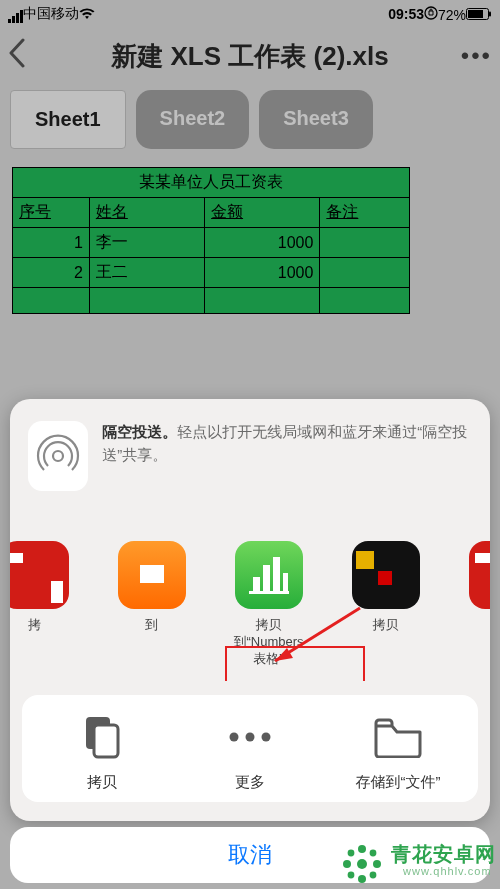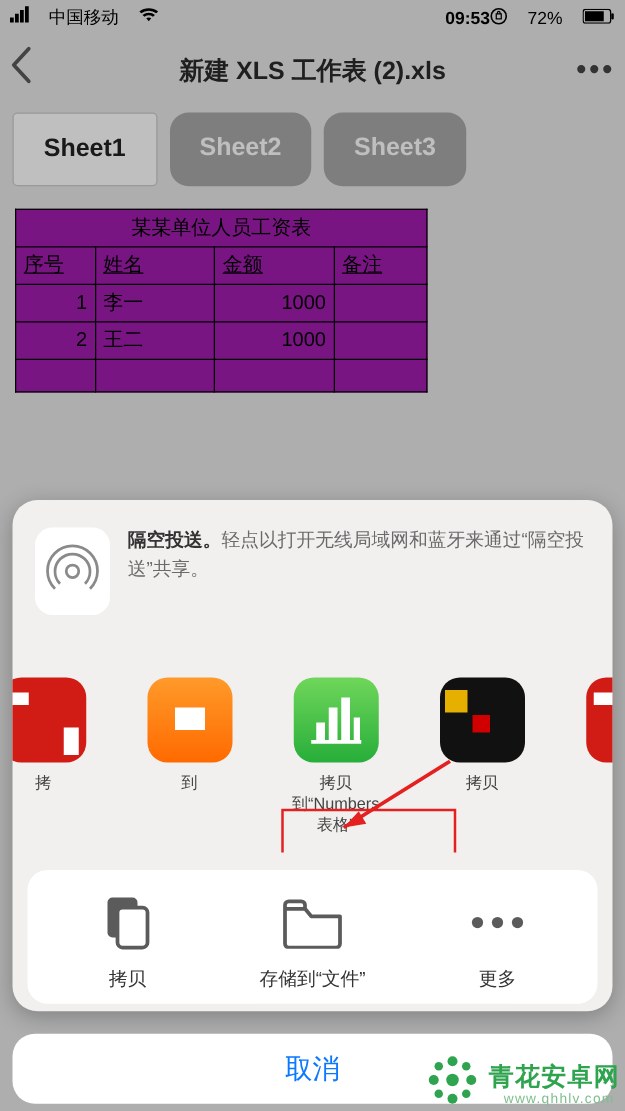--- a/index.html
+++ b/index.html
@@ -1,43 +1,43 @@
 <!DOCTYPE html>
 <html><head>
 <meta charset="utf-8">
 <style>
   * { box-sizing: border-box; margin: 0; padding: 0; }
   html, body { width: 500px; height: 889px; font-family: -apple-system, "Helvetica Neue", Arial, sans-serif; background: #e8e8e8; overflow: hidden; position: relative; }
   .statusbar { height: 28px; display: flex; align-items: center; justify-content: space-between; padding: 0 8px; font-size: 14px; font-weight: 500; color: #000; background: #e8e8e8; }
-  .sb-left, .sb-right { display: flex; align-items: flex-start; gap: 16px; }
+  .sb-left, .sb-right { display: flex; align-items: flex-end; gap: 0; }
   .sb-center { flex:1; text-align:right; font-weight:600; }
   .bars { display:inline-flex; align-items:flex-end; gap:1px; }
   .bars span { width:3px; background:#000; display:inline-block; }
   .bars span:nth-child(1){height:4px}.bars span:nth-child(2){height:7px}.bars span:nth-child(3){height:10px}.bars span:nth-child(4){height:13px}
 
   .header { height: 56px; display:flex; align-items:center; padding: 0 8px; background:#e8e8e8; }
   .back { font-size: 34px; color:#5a5a5a; width:40px; }
-  .title { flex:1; text-align:center; font-size:20px; font-weight:600; color:#2a2a2a; }
+  .title { flex:1; text-align:center; font-size:26px; font-weight:600; color:#2a2a2a; }
   .more { width:40px; text-align:right; font-size:24px; color:#444; letter-spacing:2px; }
 
   .tabs { display:flex; gap:10px; padding: 6px 10px; }
   .tab { flex:0 0 auto; padding:17px 24px; font-size:20px; font-weight:600; border-radius:4px; }
   .tab.active { background:#fff; color:#222; border:1px solid #ccc; }
   .tab.inactive { background:#a9a9a9; color:#fff;border-radius:15px; }
 
   .sheet-area { margin:12px; }
-  table.sheet { border-collapse: collapse; width: 330px; background:#a21caf; }
+  table.sheet { border-collapse: collapse; width: 398px; background:#22c55e; }
   table.sheet td, table.sheet th { border:1px solid #000; padding:4px 6px; font-size:16px; height:26px; }
   .sheet-title { text-align:center; font-weight:500; }
   .colh { font-weight:400;text-decoration:underline; }
   .num { text-align:right; }
 
   .dim { position:absolute; inset:0; background:rgba(0,0,0,0.25); }
 
-  .share-sheet { position:absolute; left:10px; right:10px; bottom:80px; border-radius:20px; background:#f2f0ef; box-shadow:0 4px 18px rgba(0,0,0,.25); padding-bottom:6px; }
+  .share-sheet { position:absolute; left:10px; right:10px; bottom:68px; border-radius:20px; background:#f2f0ef; box-shadow:0 4px 18px rgba(0,0,0,.25); padding-bottom:19px; }
   .airdrop-row { display:flex; gap:14px; padding:22px 18px 20px 18px; align-items:flex-start; }
   .airdrop-icon { width:70px; height:70px; border-radius:14px; background:#fff; display:flex; align-items:center; justify-content:center; }
   .airdrop-text { font-size:15px; line-height:1.5; color:#6a6a6a; }
   .airdrop-text b { color:#333; font-weight:600; }
 
   .apps-row { display:flex; gap:32px; padding:30px 10px 10px 10px; overflow:hidden; position:relative; height:170px; align-items:flex-start; }
   .app { width:85px; display:flex; flex-direction:column; align-items:center; gap:8px; flex:0 0 auto; }
   .app .icon { width:68px; height:68px; border-radius:16px; display:flex; align-items:center; justify-content:center; }
   .app .label { font-size:13px; text-align:center; color:#444; line-height:1.3; height:32px; }
   .app.partial-left { margin-left:-28px; }
@@ -57,21 +57,21 @@
   .highlight-box { position:absolute; border:2px solid #e42020; width:140px; height:180px; left:215px; top:135px; pointer-events:none; }
   .arrow { position:absolute; left:255px; top:95px; pointer-events:none; }
 
   .actions-card { margin:14px 12px 0 12px; background:#fff; border-radius:16px; padding:16px 6px 10px 6px; display:flex; }
   .action { flex:1; display:flex; flex-direction:column; align-items:center; gap:10px; }
   .action .ai { width:66px; height:52px; display:flex; align-items:center; justify-content:center; }
   .action .al { font-size:15px; color:#333; }
 
   .cancel-btn { position:absolute; left:10px; right:10px; bottom:6px; height:56px; background:#fff; border-radius:18px; display:flex; align-items:center; justify-content:center; font-size:22px; color:#0b78ff; font-weight:500; }
 
-  .watermark { position:absolute; right:4px; bottom:4px; display:flex; align-items:flex-end; gap:8px; z-index:50; }
+  .watermark { position:absolute; right:4px; bottom:4px; display:flex; align-items:flex-start; gap:8px; z-index:50; }
   .wm-logo { width:42px; height:42px; }
   .wm-text { display:flex; flex-direction:column; line-height:1.1; }
   .wm-text .l1 { font-size:20px; font-weight:700; color:#2ea44f; letter-spacing:1px; }
   .wm-text .l2 { font-size:11px; color:#7fbf8e; letter-spacing:1px;margin-left:12px; }
 </style>
 </head>
 <body>
 
 <div class="statusbar">
   <div class="sb-left">
@@ -217,35 +217,35 @@
       <div class="ai">
         <svg width="44" height="48" viewBox="0 0 44 48">
             <rect x="6" y="4" width="24" height="32" rx="4" fill="#5b5b5b"></rect>
             <rect x="14" y="12" width="24" height="32" rx="4" fill="#fff" stroke="#5b5b5b" stroke-width="3"></rect>
           </svg>
       </div>
       <div class="al">拷贝</div>
     </div>
     <div class="action">
       <div class="ai">
-        <svg width="52" height="42" viewBox="0 0 52 42">
-            <path d="M4 10 h16 l5 6 h23 v22 a3 3 0 0 1 -3 3 h-38 a3 3 0 0 1 -3 -3 z M4 10 v-3 a3 3 0 0 1 3 -3 h10 a3 3 0 0 1 3 3 v3" fill="none" stroke="#5b5b5b" stroke-width="3" stroke-linejoin="round"></path>
-          </svg>
-      </div>
-      <div class="al">存储到“文件”</div>
-    </div>
-    <div class="action">
-      <div class="ai">
         <svg width="48" height="16" viewBox="0 0 48 16">
             <circle cx="8" cy="8" r="4.5" fill="#5b5b5b"></circle>
             <circle cx="24" cy="8" r="4.5" fill="#5b5b5b"></circle>
             <circle cx="40" cy="8" r="4.5" fill="#5b5b5b"></circle>
           </svg>
       </div>
       <div class="al">更多</div>
+    </div>
+    <div class="action">
+      <div class="ai">
+        <svg width="52" height="42" viewBox="0 0 52 42">
+            <path d="M4 10 h16 l5 6 h23 v22 a3 3 0 0 1 -3 3 h-38 a3 3 0 0 1 -3 -3 z M4 10 v-3 a3 3 0 0 1 3 -3 h10 a3 3 0 0 1 3 3 v3" fill="none" stroke="#5b5b5b" stroke-width="3" stroke-linejoin="round"></path>
+          </svg>
+      </div>
+      <div class="al">存储到“文件”</div>
     </div>
   </div>
 </div>
 
 <div class="cancel-btn">
   <span>取消</span>
 </div>
 
 <div class="watermark">
   <svg class="wm-logo" viewBox="0 0 42 42">

